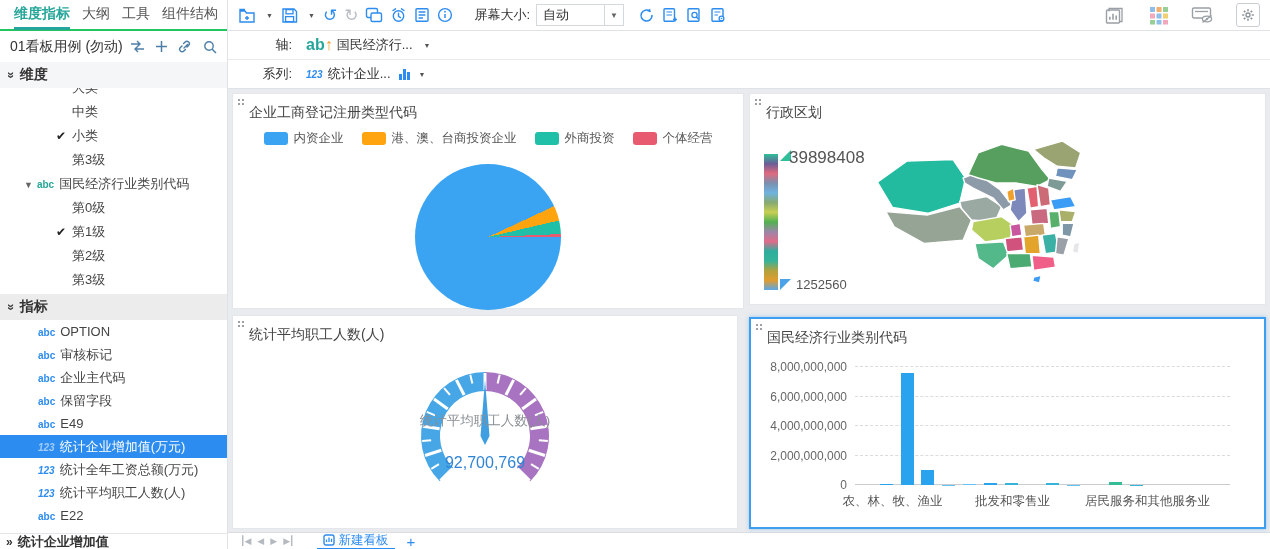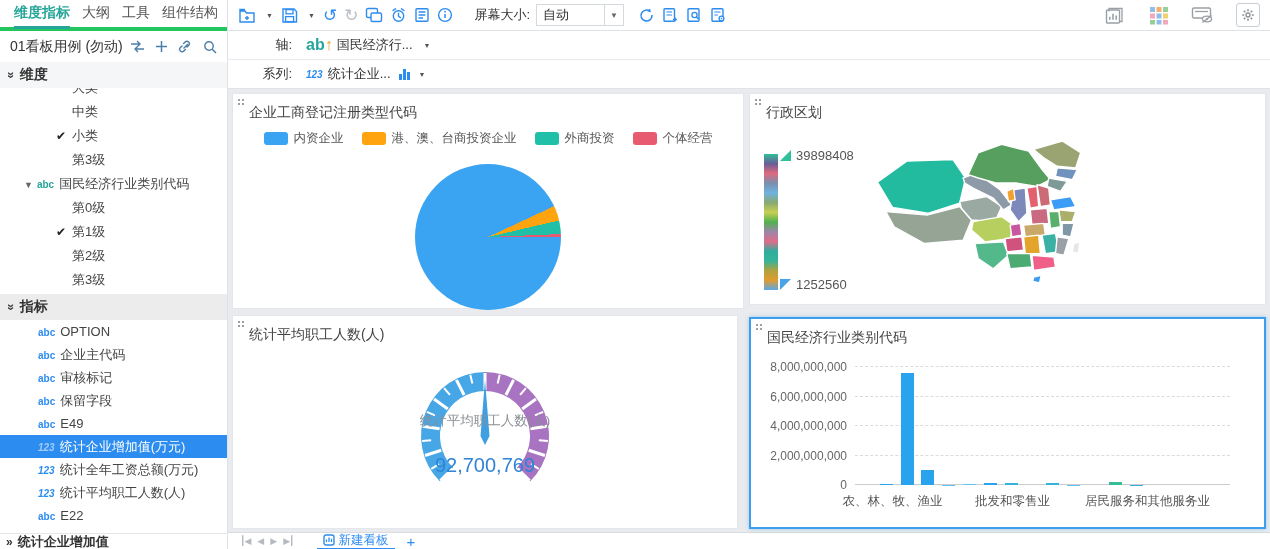--- a/index.html
+++ b/index.html
@@ -2,21 +2,21 @@
 <html><head>
 <meta charset="utf-8">
 <style>
   * { box-sizing: border-box; margin: 0; padding: 0; }
   html,body { width:1270px; height:549px; overflow:hidden;
     font-family:"Liberation Sans","DejaVu Sans",sans-serif; background:#fff; }
   body { display:flex; font-size:13px; color:#333; }
 
   
   .sidebar { width:228px; height:549px; border-right:1px solid #dfe3e8; display:flex; flex-direction:column; background:#fff; flex:none; }
-  .side-tabs { height:31px; display:flex; align-items:center; border-bottom:4px solid #22c55e; padding-left:8px; flex:none; }
+  .side-tabs { height:31px; display:flex; align-items:center; border-bottom:2px solid #22c55e; padding-left:8px; flex:none; }
   .side-tab { font-size:14px; color:#555; margin:0 6px; height:31px; line-height:29px; cursor:pointer; white-space:nowrap; }
   .side-tab.active { color:#26a69a; font-weight:bold; border-bottom:3px solid #26a69a; }
   .board-row { height:31px; display:flex; align-items:center; padding:0 10px; flex:none; }
   .board-title { font-size:14px; color:#333; flex:1; white-space:nowrap; }
   .board-icons { display:flex; gap:10px; align-items:center; }
   .board-icons svg { display:block; }
   .sec-header { height:26px; display:flex; align-items:center; padding-left:8px; font-size:14px; font-weight:bold; color:#333; flex:none; }
   .sec-header .dbl { font-weight:bold; color:#444; transform:rotate(90deg); display:inline-block; margin-right:5px; font-size:12px; }
   .sec-header.dim { background:#f5f6f7; }
   .sec-header.met { background:#ececec; }
@@ -75,28 +75,28 @@
   
   .legend { position:absolute; top:36px; left:0; right:0; display:flex; justify-content:center; gap:18px; }
   .legend-item { display:flex; align-items:center; gap:6px; font-size:12.5px; color:#555; cursor:pointer; white-space:nowrap; }
   .legend-swatch { width:24px; height:13px; border-radius:3px; }
   .pie { position:absolute; left:182px; top:70px; width:146px; height:146px; border-radius:50%; }
 
   
   .colorbar { position:absolute; left:14px; top:60px; width:14px; height:136px; }
   .cb-tri-top { position:absolute; left:30px; top:56px; width:0; height:0; border-bottom:11px solid #2fbf9a; border-left:11px solid transparent; }
   .cb-tri-bot { position:absolute; left:30px; top:185px; width:0; height:0; border-top:11px solid #4aa3e8; border-right:11px solid transparent; }
-  .cb-max { position:absolute; left:46px; top:54px; font-size:13px; color:#555; }
+  .cb-max { position:absolute; left:39px; top:54px; font-size:17px; color:#555; }
   .cb-min { position:absolute; left:46px; top:183px; font-size:13px; color:#555; }
   .map-svg { position:absolute; left:105px; top:42px; }
 
   
   .gauge-svg { position:absolute; left:152px; top:28px; }
   .gauge-label { position:absolute; left:0; right:0; top:96px; text-align:center; font-size:13.5px; color:#8a8f94; }
-  .gauge-value { position:absolute; left:0; right:0; top:138px; text-align:center; font-size:20px; color:#2f84d6; }
+  .gauge-value { position:absolute; left:0; right:0; top:138px; text-align:center; font-size:16px; color:#2f84d6; }
 
   
   .plot { position:absolute; left:104px; right:34px; top:48px; bottom:42px; }
   .gridline { position:absolute; left:0; right:0; height:0; border-top:1px dashed #d9dcdf; }
   .gridline.zero { border-top:1px solid #c9ccd0; }
   .ytick { position:absolute; right:100%; margin-right:8px; transform:translateY(-50%); font-size:12px; color:#666; white-space:nowrap; }
   .bar { position:absolute; bottom:0; width:13px; }
   .xtick { position:absolute; top:100%; margin-top:8px; transform:translateX(-50%); font-size:12.5px; color:#555; white-space:nowrap; }
 
   
@@ -158,22 +158,22 @@
         <div class="trow" style="padding-left: 72px;"><span>第2级</span></div>
         <div class="trow" style="padding-left: 72px;"><span>第3级</span></div>
       </div>
   </div>
   <div class="sec-header met">
     <span class="dbl">»</span>
     <span>指标</span>
   </div>
   <div class="metric-list" id="metric-list">
       <div class="mrow"><span class="abc-tag abc-blue">abc</span><span>OPTION</span></div>
+      <div class="mrow"><span class="abc-tag abc-blue">abc</span><span>审核标记</span></div>
       <div class="mrow"><span class="abc-tag abc-blue">abc</span><span>企业主代码</span></div>
-      <div class="mrow"><span class="abc-tag abc-blue">abc</span><span>审核标记</span></div>
       <div class="mrow"><span class="abc-tag abc-blue">abc</span><span>保留字段</span></div>
       <div class="mrow"><span class="abc-tag abc-blue">abc</span><span>E49</span></div>
       <div class="mrow selected"><span class="num-tag">123</span><span>统计企业增加值(万元)</span></div>
       <div class="mrow"><span class="num-tag">123</span><span>统计全年工资总额(万元)</span></div>
       <div class="mrow"><span class="num-tag">123</span><span>统计平均职工人数(人)</span></div>
       <div class="mrow"><span class="abc-tag abc-blue">abc</span><span>E22</span></div>
     </div>
   <div class="side-footer">
     <span class="dbl">»</span>
     <span>统计企业增加值</span>

